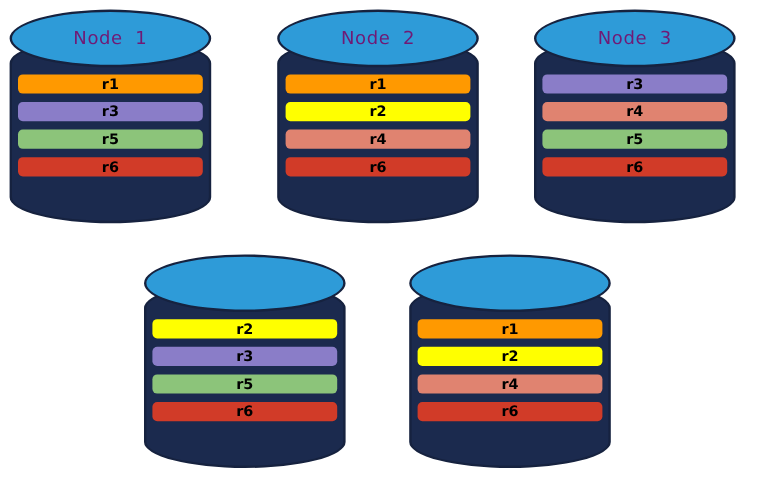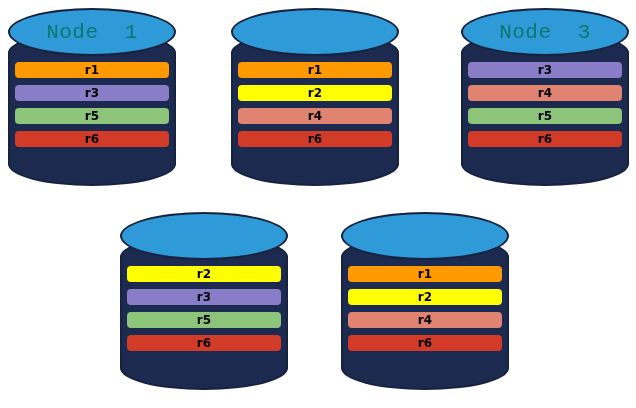--- a/index.html
+++ b/index.html
@@ -55,26 +55,25 @@
 
   .node-label {
     position: absolute;
     left: 0;
     top: 0;
     width: 168px;
     height: 48px;
     display: flex;
     align-items: center;
     justify-content: center;
-    color: #0f766e;
-    font-size: 21px;
+    color: #701a75;
+    font-size: 15px;
     letter-spacing: 0.5px;
     z-index: 4;
     white-space: pre;
-    font-family: Liberation Mono, monospace;
   }
 
   .replica-stack {
     position: absolute;
     left: 0;
     top: 54px;
     width: 168px;
     z-index: 5;
     display: flex;
     flex-direction: column;
@@ -91,21 +90,21 @@
     justify-content: center;
     font-size: 12px;
     font-weight: bold;
     color: #000000;
     line-height: 1;
   }
 
   
   #node-0 { left: 8px;   top: 8px; }
   #node-1 { left: 231px; top: 8px; }
-  #node-2 { left: 461px; top: 8px; }
+  #node-2 { left: 445px; top: 8px; }
   
   #node-3 { left: 120px; top: 212px; }
   #node-4 { left: 341px; top: 212px; }
 </style>
 </head>
 <body>
 
 <div id="diagram">
     <div class="node" id="node-0">
       <div class="cyl-body"></div>
@@ -114,20 +113,21 @@
       <div class="replica-stack">
         <div class="replica" style="background: rgb(255, 153, 0);">r1</div>
         <div class="replica" style="background: rgb(138, 125, 200);">r3</div>
         <div class="replica" style="background: rgb(140, 196, 122);">r5</div>
         <div class="replica" style="background: rgb(209, 59, 40);">r6</div>
       </div>
     </div>
     <div class="node" id="node-1">
       <div class="cyl-body"></div>
       <div class="cyl-top"></div>
+      <div class="node-label">Node  2</div>
       <div class="replica-stack">
         <div class="replica" style="background: rgb(255, 153, 0);">r1</div>
         <div class="replica" style="background: rgb(255, 255, 0);">r2</div>
         <div class="replica" style="background: rgb(224, 131, 112);">r4</div>
         <div class="replica" style="background: rgb(209, 59, 40);">r6</div>
       </div>
     </div>
     <div class="node" id="node-2">
       <div class="cyl-body"></div>
       <div class="cyl-top"></div>

